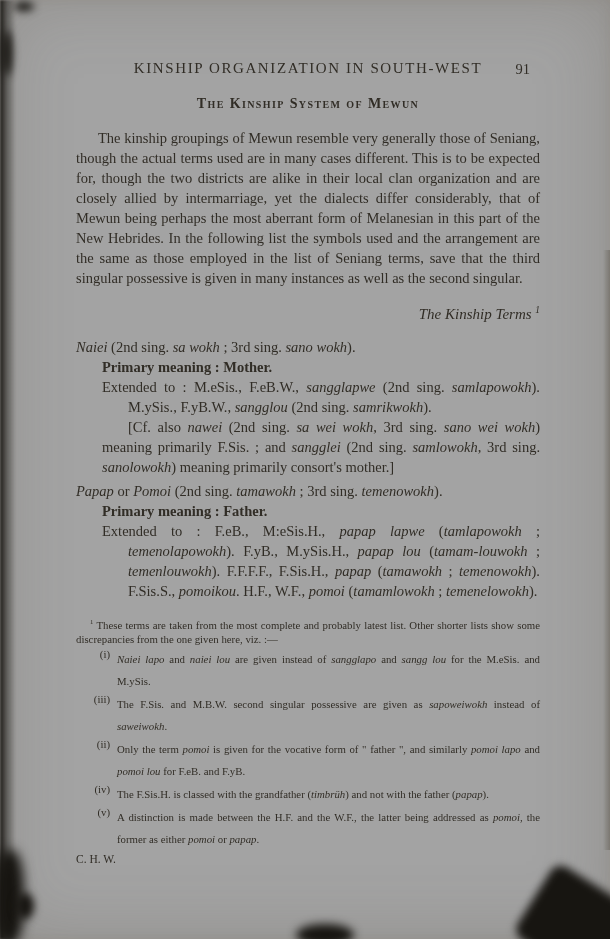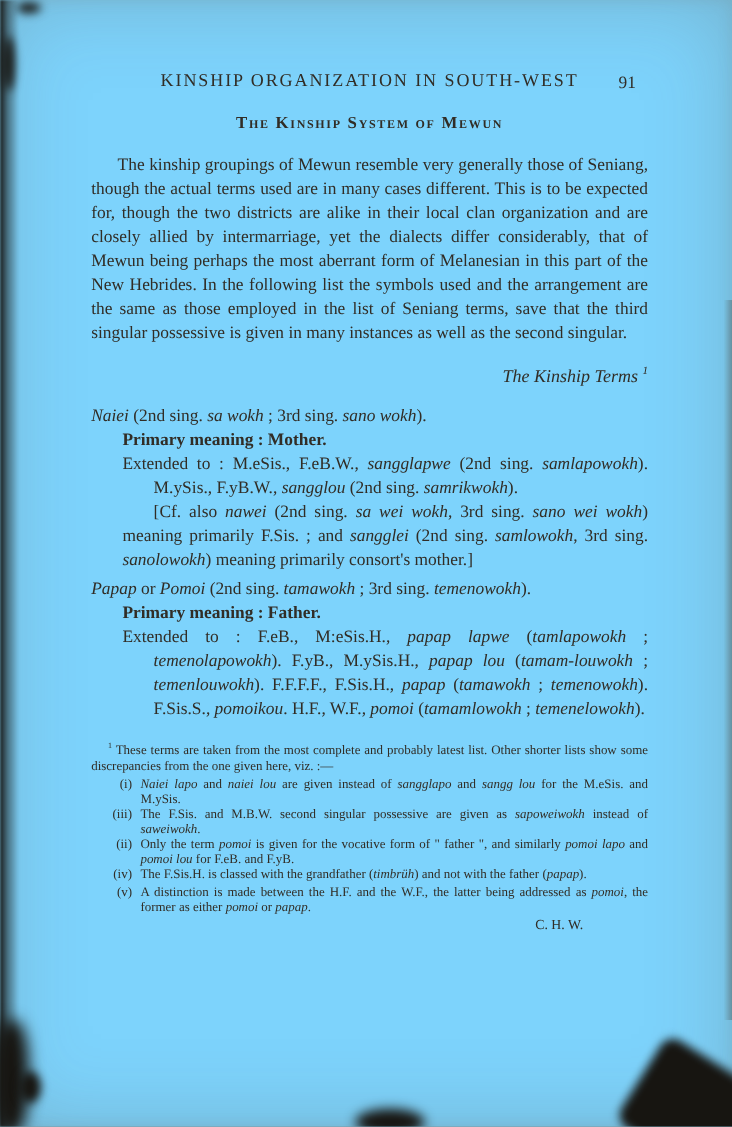--- a/index.html
+++ b/index.html
@@ -1,19 +1,19 @@
 <!DOCTYPE html>
 <html><head>
 <meta charset="utf-8">
 <style>
   html,body{margin:0;padding:0;}
   body{background:#8a877f;font-family:"Liberation Serif","DejaVu Serif",serif;}
   .scan{
     position:relative;width:610px;height:939px;overflow:hidden;
-    background:#7dd3fc;
+    background:#a3a3a3;
     box-shadow:inset 0 0 70px rgba(90,85,70,.25), inset 0 0 12px rgba(120,110,90,.15);
     color:#312d26;
   }
   
   .binding{position:absolute;left:0;top:0;width:16px;height:100%;
     background:linear-gradient(to right, rgba(18,16,12,.92), rgba(18,16,12,.45) 40%, rgba(18,16,12,0) 100%);
     filter:blur(1px);}
   .artifact{position:absolute;background:#171511;filter:blur(4px);border-radius:50%;}
   .a-topleft1{left:14px;top:2px;width:20px;height:9px;}
   .a-topleft2{left:2px;top:30px;width:10px;height:46px;}
@@ -40,22 +40,22 @@
   .kh{}
   .k1{padding-left:26px;font-weight:bold;}
   .kx{padding-left:52px;text-indent:-26px;}
   .kn{padding-left:26px;text-indent:26px;}
   .kf{padding-left:30px;text-indent:-15px;margin-top:2px;}
   .footnotes{margin-top:18px;font-size:10.8px;}
   .footnotes p{font-size:10.8px;line-height:13.5px;}
   .fn-intro{text-indent:14px;margin-bottom:2px;}
   .fn-item{display:flex;margin-bottom:1px;}
   .fn-label{flex:0 0 34px;text-align:right;padding-right:7px;font-size:10.8px;line-height:13.5px;}
-  .fn-text{flex:1;text-align:justify;font-size:10.8px;line-height:12px;}
-  .signature{text-align:right;padding-right:54px;font-size:11.5px;margin-top:3px;}
+  .fn-text{flex:1;text-align:justify;font-size:10.8px;line-height:22px;}
+  .signature{padding-right:54px;font-size:11.5px;margin-top:3px;}
 </style>
 </head>
 <body>
 
 <div class="scan">
 
   <div class="binding"></div>
   <div class="artifact a-topleft1"></div>
   <div class="artifact a-topleft2"></div>
   <div class="artifact a-botleft"></div>

